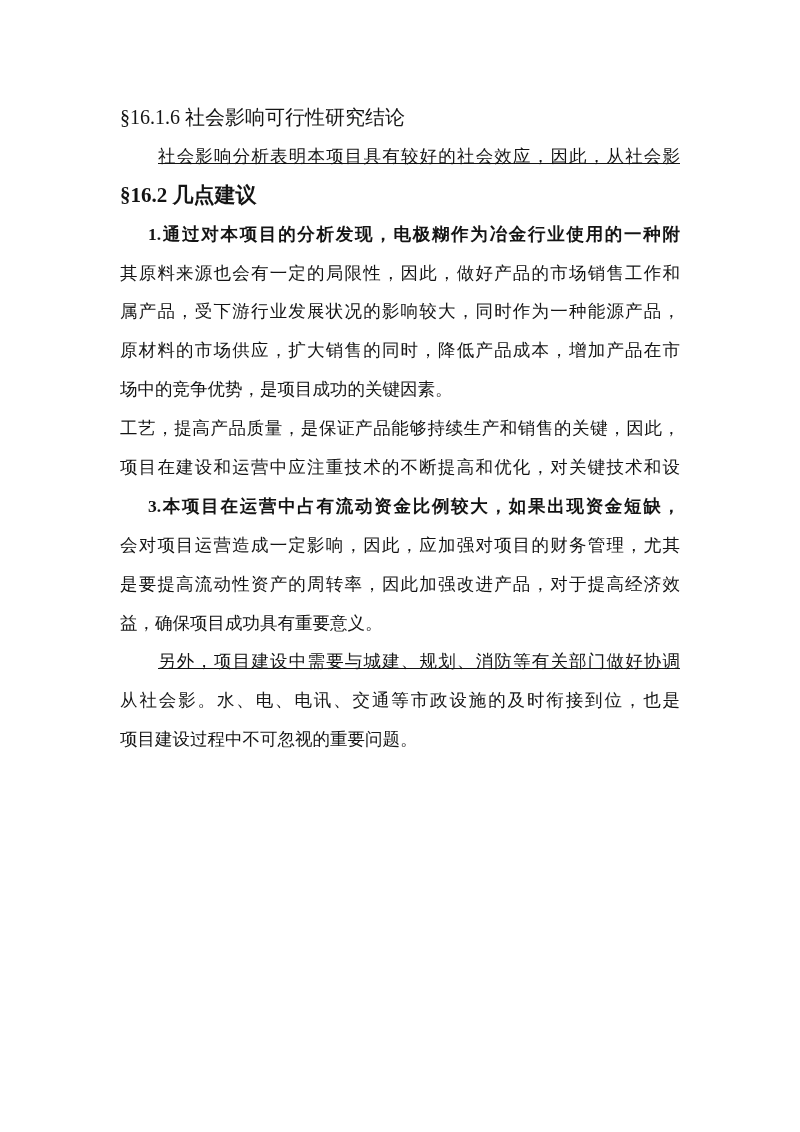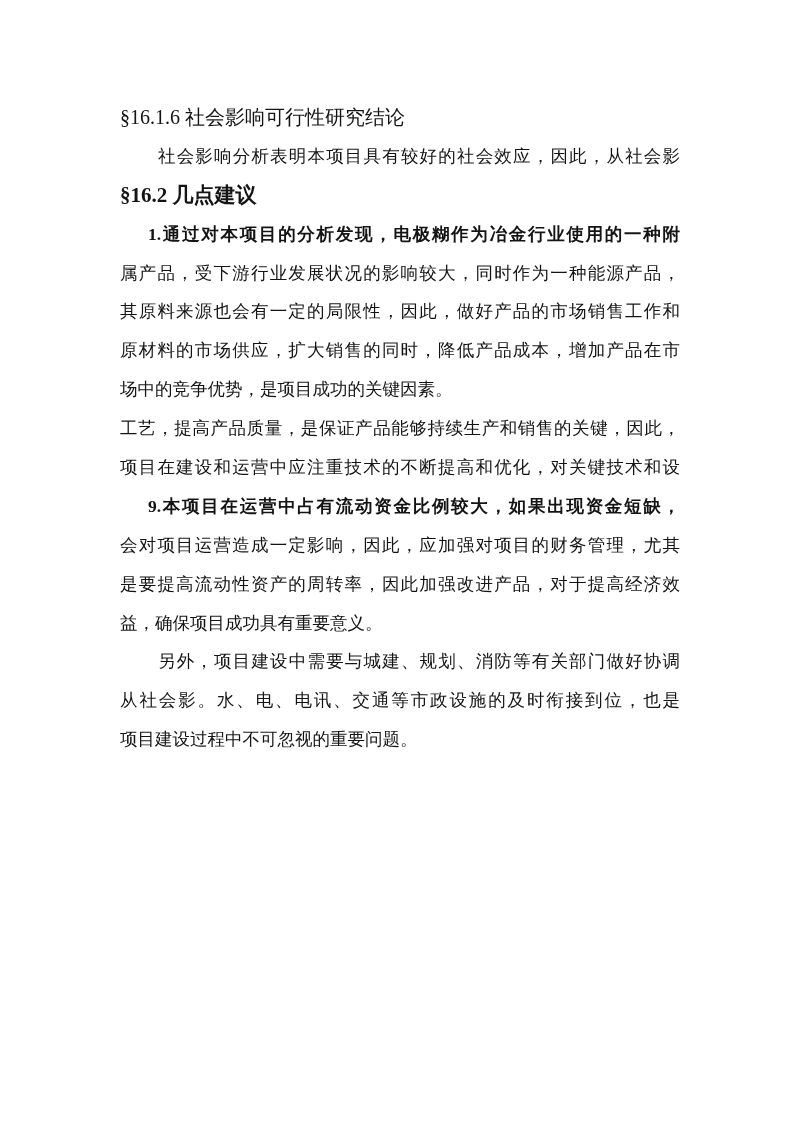--- a/index.html
+++ b/index.html
@@ -29,21 +29,21 @@
     line-height: 38.9px;
     font-size: 17.5px;
     font-weight: normal;
     text-align: justify;
     text-align-last: justify;
     color: #141414;
   }
   .end {
     text-align-last: left;
   }
-  .ind-a { text-indent: 38px; }   
+  .ind-a { text-indent: 38px; text-decoration: underline; }   
   .ind-b { text-indent: 28px; font-weight: bold; }   
   .h3 {
     font-size: 20px;
     font-weight: normal;
     text-align: center;
     text-align-last: left;
   }
   .h2 {
     font-size: 21px;
     font-weight: bold;
@@ -57,29 +57,29 @@
 <div class="doc-page">
   <div class="content">
 
     <h3 class="line h3">§16.1.6 社会影响可行性研究结论</h3>
 
     <p class="line ind-a">社会影响分析表明本项目具有较好的社会效应，因此，从社会影</p>
 
     <h2 class="line h2">§16.2 几点建议</h2>
 
     <p class="line ind-b">1.通过对本项目的分析发现，电极糊作为冶金行业使用的一种附</p>
+    <p class="line">其原料来源也会有一定的局限性，因此，做好产品的市场销售工作和</p>
     <p class="line">属产品，受下游行业发展状况的影响较大，同时作为一种能源产品，</p>
-    <p class="line">其原料来源也会有一定的局限性，因此，做好产品的市场销售工作和</p>
     <p class="line">原材料的市场供应，扩大销售的同时，降低产品成本，增加产品在市</p>
     <p class="line end">场中的竞争优势，是项目成功的关键因素。</p>
 
     <p class="line">工艺，提高产品质量，是保证产品能够持续生产和销售的关键，因此，</p>
     <p class="line">项目在建设和运营中应注重技术的不断提高和优化，对关键技术和设</p>
 
-    <p class="line ind-b">9.本项目在运营中占有流动资金比例较大，如果出现资金短缺，</p>
+    <p class="line ind-b">3.本项目在运营中占有流动资金比例较大，如果出现资金短缺，</p>
     <p class="line">会对项目运营造成一定影响，因此，应加强对项目的财务管理，尤其</p>
     <p class="line">是要提高流动性资产的周转率，因此加强改进产品，对于提高经济效</p>
     <p class="line end">益，确保项目成功具有重要意义。</p>
 
     <p class="line ind-a">另外，项目建设中需要与城建、规划、消防等有关部门做好协调</p>
     <p class="line">从社会影。水、电、电讯、交通等市政设施的及时衔接到位，也是</p>
     <p class="line end">项目建设过程中不可忽视的重要问题。</p>
 
   </div>
 </div>

